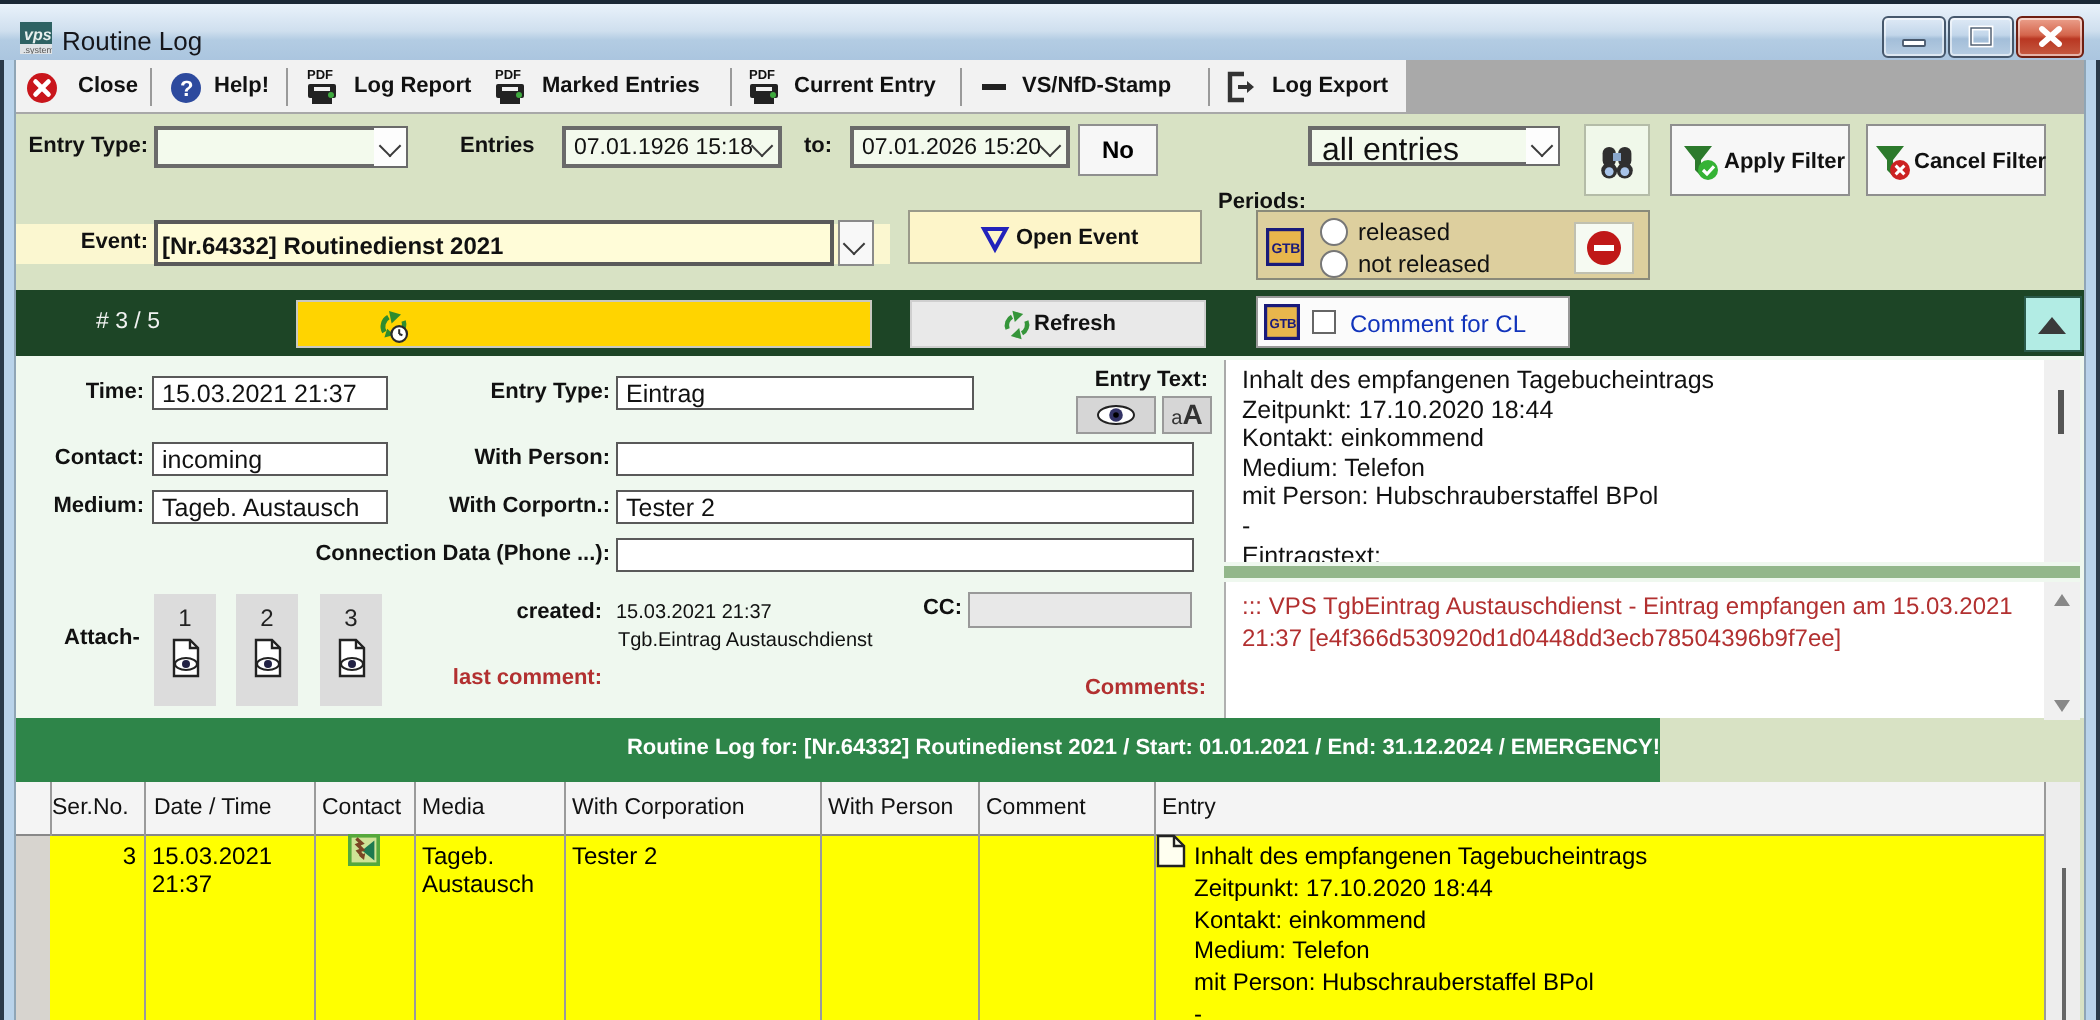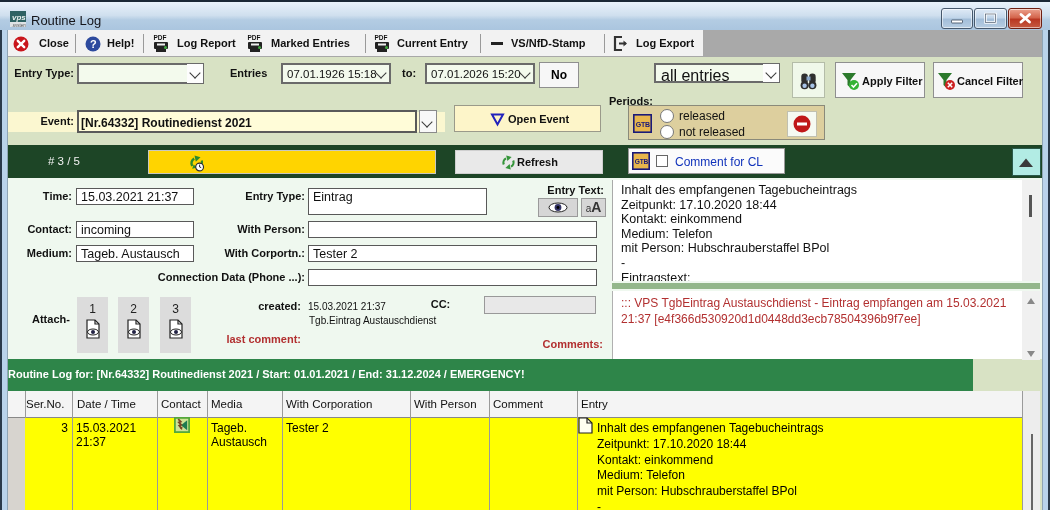--- a/index.html
+++ b/index.html
@@ -28,21 +28,21 @@
 .chev{position:absolute;width:7px;height:7px;border-left:1.4px solid #3a3a3a;border-bottom:1.4px solid #3a3a3a;transform:rotate(-45deg);}
 .fbtn{background:#f7f7f7;border:1px solid #8f8f8f;box-sizing:border-box;text-align:center;}
 
 .dkbar{left:8px;top:145px;width:1034px;height:33px;background:#1d4526;}
 
 .form{left:8px;top:178px;width:1034px;height:181px;background:#eff8ef;}
 .lab{font-size:11px;font-weight:bold;color:#111;text-align:right;}
 .inp{background:#fff;border:1.5px solid #595959;box-sizing:border-box;font-size:12.5px;color:#111;padding:1px 4px 0 4px;line-height:14px;}
 .red{color:#b23030;}
 
-.grbar{left:8px;top:359px;width:965px;height:32px;background:#2e8549;color:#fff;font-size:11px;font-weight:bold;text-align:left;line-height:31px;}
+.grbar{left:8px;top:359px;width:822px;height:32px;background:#2e8549;color:#fff;font-size:11px;font-weight:bold;text-align:right;line-height:31px;}
 
 .thead{left:8px;top:391px;width:1014px;height:27px;background:#f4f4f4;border-bottom:1px solid #888;box-sizing:border-box;}
 .tgutter{left:8px;top:418px;width:17px;height:92px;background:#d7d4cf;}
 .hcell{top:398px;font-size:11.5px;color:#111;}
 .vline{top:391px;width:1px;height:119px;background:#9a9a9a;}
 .ybody{left:25px;top:418px;width:997px;height:92px;background:#ffff00;}
 .cell{font-size:12px;color:#000;}
 .sbar{background:#f0f0f0;}
 </style>
 </head>
@@ -239,21 +239,21 @@
 <div class="abs" style="left:1012px;top:148px;width:29px;height:28px;background:#b2ece4;border:1px solid #2a5a4a;box-sizing:border-box;">
 <svg width="27" height="26">
       <path d="M6 18 L13 9.5 L20 18 Z" fill="#3a3a3a"></path>
     </svg>
 </div>
 
 <div class="abs form"></div>
 <div class="abs lab" style="left:10px;top:190px;width:62px;">Time:</div>
 <div class="abs inp" style="left:76px;top:188px;width:118px;height:17px;">15.03.2021 21:37</div>
 <div class="abs lab" style="left:180px;top:190px;width:125px;">Entry Type:</div>
-<div class="abs inp" style="left:308px;top:188px;width:179px;height:27px;">Eintrag</div>
+<div class="abs inp" style="left:308px;top:188px;width:179px;height:17px;">Eintrag</div>
 <div class="abs lab" style="left:480px;top:184px;width:124px;">Entry Text:</div>
 <div class="abs" style="left:538px;top:198px;width:40px;height:19px;background:#d6d6d6;border:1px solid #9a9a9a;box-sizing:border-box;">
 <svg width="38" height="17">
       <ellipse cx="19" cy="8.5" rx="9" ry="4.5" fill="#fff" stroke="#222" stroke-width="1"></ellipse>
       <circle cx="19" cy="8.5" r="3.4" fill="#336"></circle>
       <circle cx="19" cy="8.5" r="1.4" fill="#000"></circle>
     </svg></div>
 <div class="abs" style="left:581px;top:198px;width:25px;height:19px;background:#d6d6d6;border:1px solid #9a9a9a;box-sizing:border-box;text-align:center;font-size:13px;color:#333;"><span style="font-size:10px;">a</span><span style="font-size:14px;font-weight:bold;">A</span></div>
 
 <div class="abs lab" style="left:10px;top:223px;width:62px;">Contact:</div>
@@ -291,21 +291,21 @@
 <svg width="18" height="20" style="margin-top:3px;">
       <path d="M3 1 H11 L15 5 V19 H3 Z" fill="#fff" stroke="#222" stroke-width="1.2"></path>
       <path d="M11 1 L11 5 L15 5" fill="none" stroke="#222" stroke-width="1.2"></path>
       <ellipse cx="9" cy="13" rx="5.5" ry="3" fill="#fff" stroke="#222" stroke-width="1"></ellipse>
       <circle cx="9" cy="13" r="2" fill="#224"></circle>
     </svg>
 </div>
 <div class="abs lab" style="left:200px;top:300px;width:101px;">created:</div>
 <div class="abs" style="left:308px;top:301px;font-size:10px;color:#111;">15.03.2021 21:37</div>
 <div class="abs" style="left:309px;top:315px;font-size:10px;color:#111;">Tgb.Eintrag Austauschdienst</div>
-<div class="abs lab" style="left:400px;top:298px;width:81px;text-align:center;">CC:</div>
+<div class="abs lab" style="left:400px;top:298px;width:81px;">CC:</div>
 <div class="abs" style="left:484px;top:296px;width:112px;height:18px;background:#e8e8e8;border:1px solid #999;box-sizing:border-box;"></div>
 <div class="abs red b" style="left:160px;top:333px;width:141px;text-align:right;font-size:11px;">last comment:</div>
 <div class="abs red b" style="left:490px;top:338px;width:113px;text-align:right;font-size:11px;">Comments:</div>
 
 <div class="abs" style="left:612px;top:180px;width:410px;height:101px;background:#fff;border-left:1px solid #aaa;box-sizing:border-box;overflow:hidden;">
 <div style="margin:3px 0 0 8px;font-size:12.5px;color:#111;line-height:14.6px;">Inhalt des empfangenen Tagebucheintrags<br>Zeitpunkt: 17.10.2020 18:44<br>Kontakt: einkommend<br>Medium: Telefon<br>mit Person: Hubschrauberstaffel BPol<br>-<br>Eintragstext:</div>
 </div>
 <div class="abs sbar" style="left:1022px;top:180px;width:18px;height:101px;"></div>
 <div class="abs" style="left:1029px;top:195px;width:3px;height:22px;background:#555;"></div>
 <div class="abs" style="left:612px;top:283px;width:428px;height:6px;background:#93b78b;"></div>

